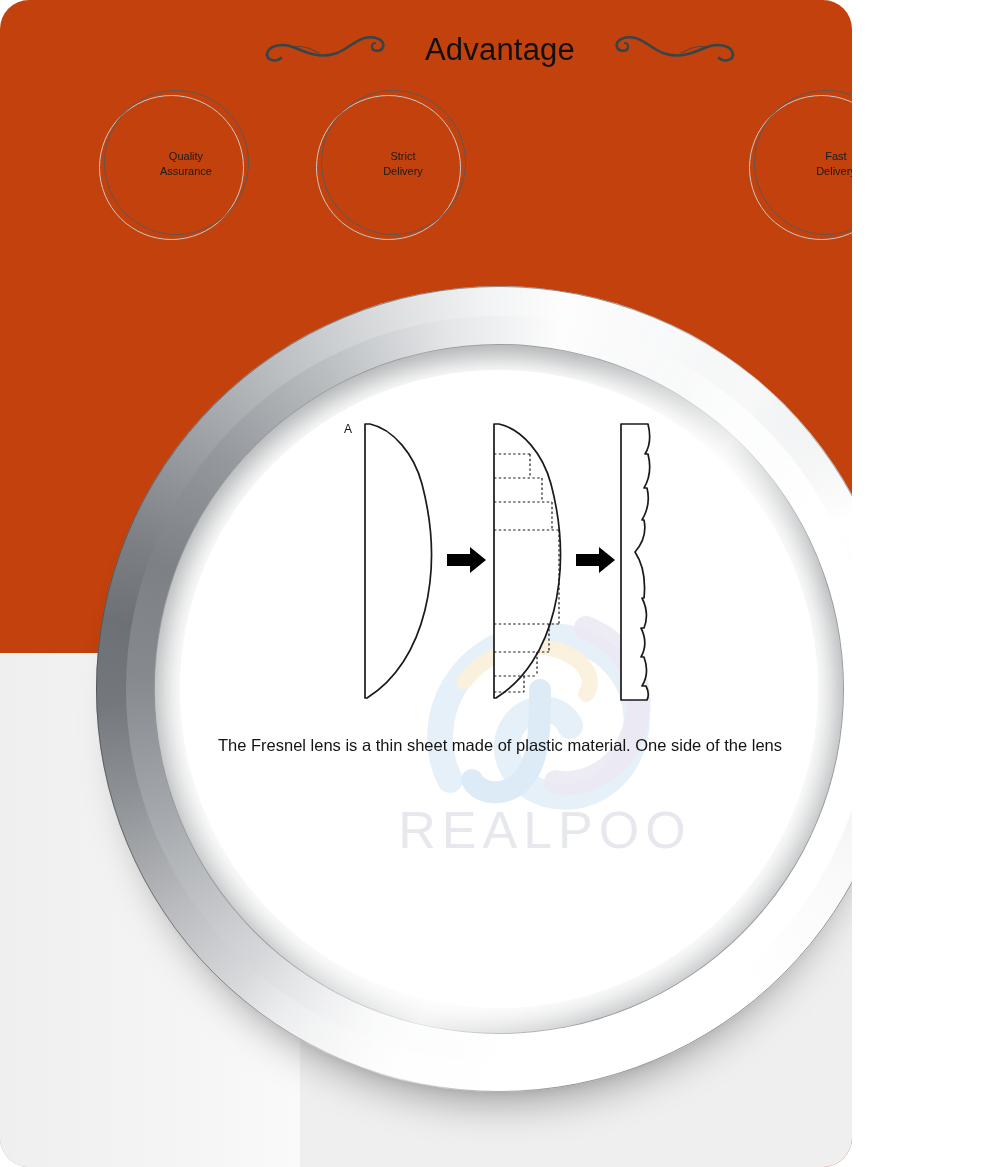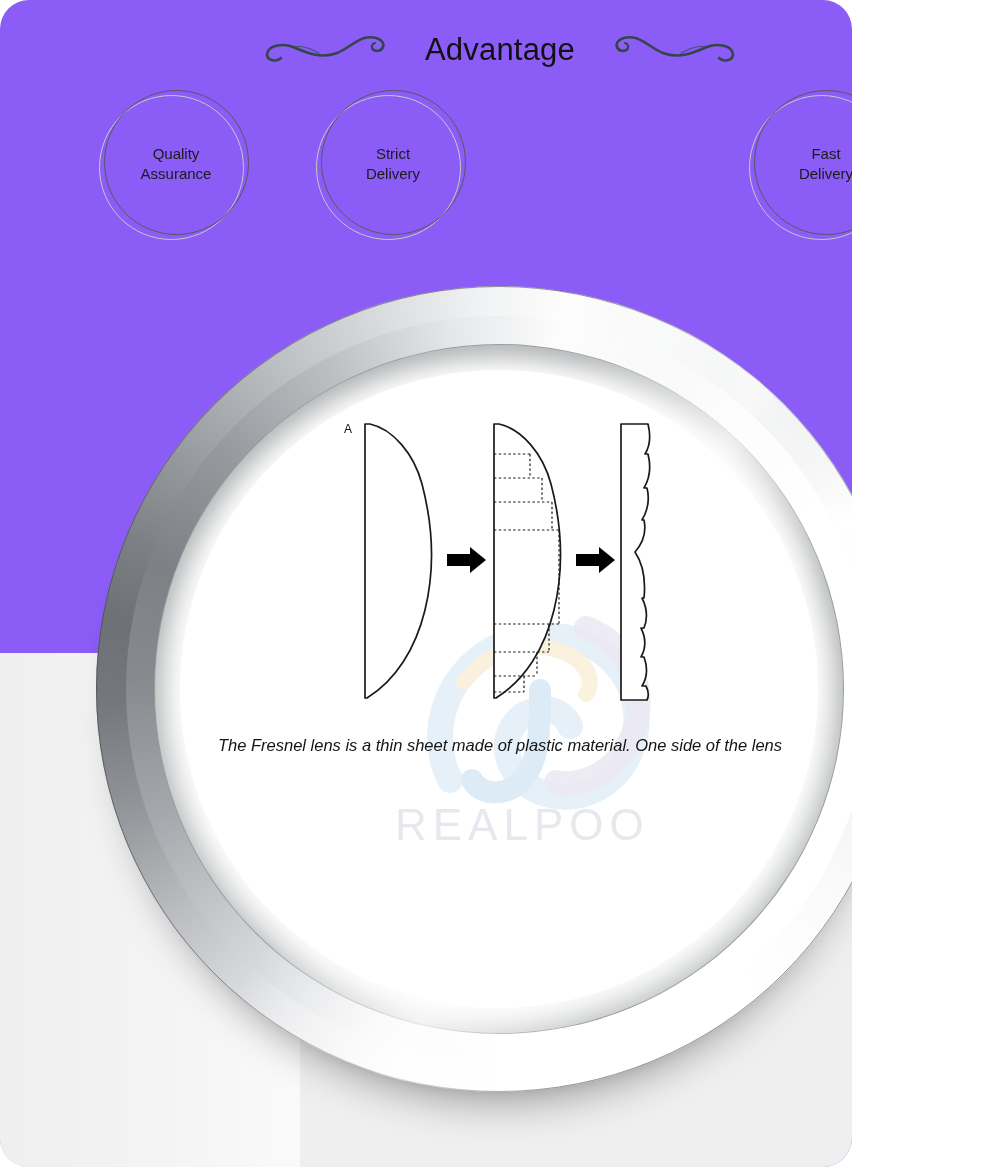--- a/index.html
+++ b/index.html
@@ -6,21 +6,21 @@
   * { margin:0; padding:0; box-sizing:border-box; }
   html, body {
     width:1000px; height:1167px;
     font-family:"Liberation Sans", sans-serif;
     background:#ffffff;
     overflow:hidden;
   }
   #stage {
     position:relative;
     width:852px; height:1167px;
-    background:#8b5cf6;
+    background:#c2410c;
     overflow:hidden;
     border-radius:29px;
   }
 
   
   .bg-bottom {
     position:absolute; left:0; top:653px; width:1000px; height:514px;
     background:#efefef;
   }
   .bg-bottom-fadeL {
@@ -52,23 +52,23 @@
   }
   .circle-ring {
     left:5px; top:2px; width:145px; height:145px;
     border:1px solid #58595b;
   }
   .circle-ring2 {
     left:0px; top:7px; width:145px; height:145px;
     border:1px solid #c9c9c9;
   }
   .circle-label {
-    position:absolute; left:1px; top:0; width:152px; height:152px;
+    position:absolute; left:11px; top:0; width:152px; height:152px;
     display:flex; flex-direction:column; align-items:center; justify-content:center;
-    font-size:15px; color:#1b1b1b; line-height:1.35; text-align:center;
+    font-size:11px; color:#1b1b1b; line-height:1.35; text-align:center;
     white-space:pre-line;
   }
 
   
   .ring-wrap {
     position:absolute; left:96px; top:286px; width:806px; height:806px;
   }
   .ring-shadow {
     position:absolute; left:20px; top:34px; width:766px; height:762px;
     border-radius:50%;
@@ -147,37 +147,37 @@
     pointer-events:none;
   }
 
   
   .watermark {
     position:absolute; left:390px; top:570px; width:300px; height:300px;
     opacity:.5; pointer-events:none;
   }
   .watermark-text {
     position:absolute; left:395px; top:800px; width:300px;
-    font-size:44px; letter-spacing:6px;
+    text-align:center; font-size:52px; letter-spacing:6px;
     color:#e2e5ea; opacity:.85; pointer-events:none;
     font-family:"Liberation Sans", sans-serif;
   }
 
   
   .diagram { position:absolute; left:330px; top:412px; width:350px; height:310px; }
   .diagram-label {
     position:absolute; left:14px; top:10px;
     font-size:12px; color:#111; font-family:"Liberation Sans", sans-serif;
   }
 
   
   .desc {
     position:absolute; left:150px; top:730px; width:700px;
     text-align:center; color:#141414;
-    font-size:16.5px; line-height:31px;font-style:italic;
+    font-size:16.5px; line-height:31px;
   }
   .desc p { margin:0; }
 </style>
 </head>
 <body>
 
 <div id="stage">
 
   <div class="bg-bottom"></div>
   <div class="bg-bottom-fadeL"></div>

